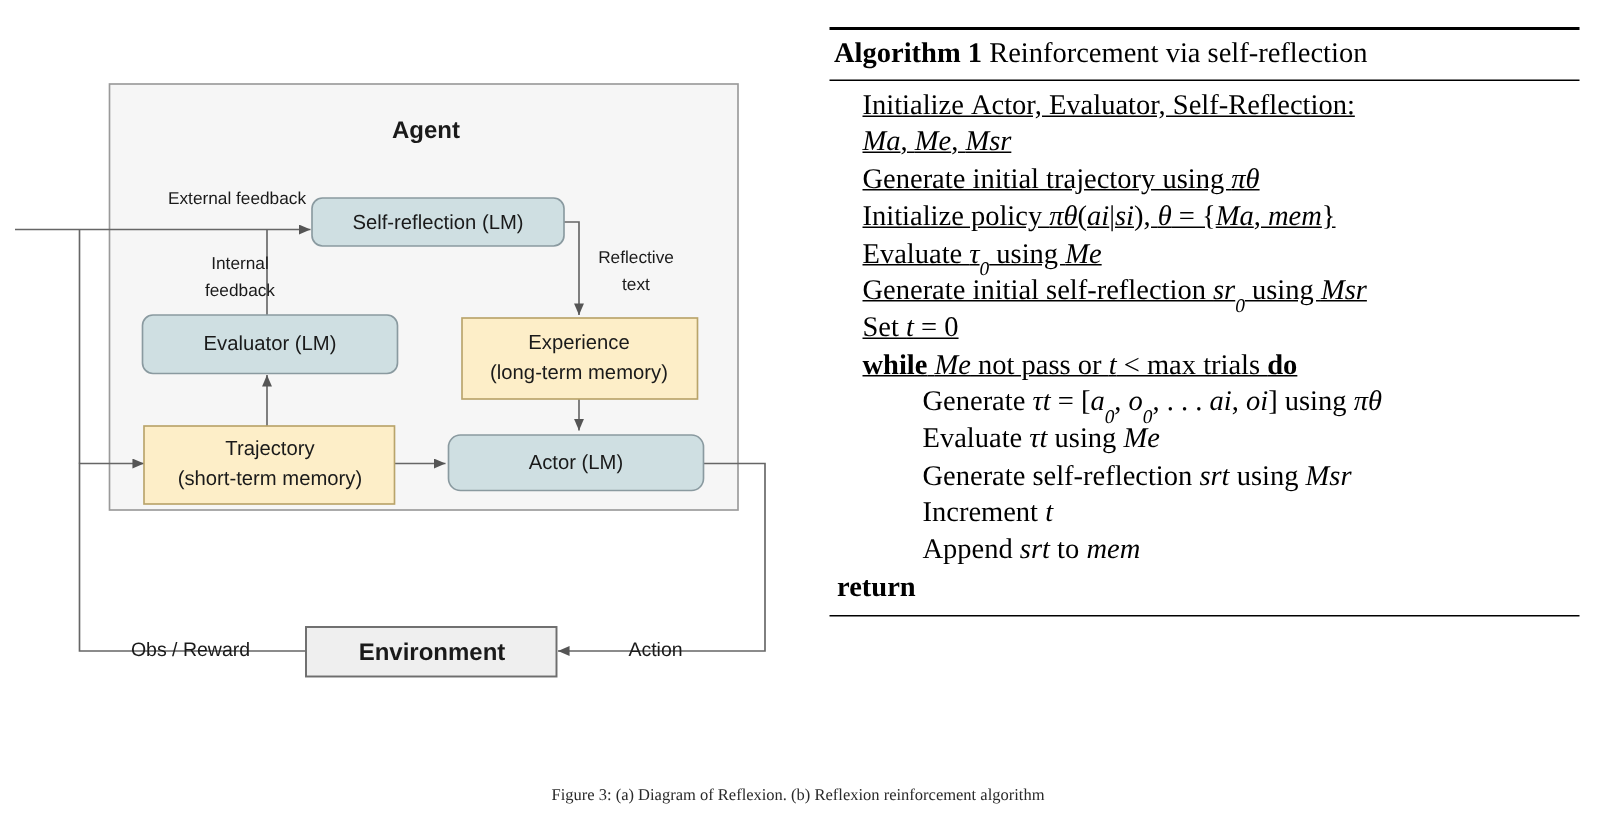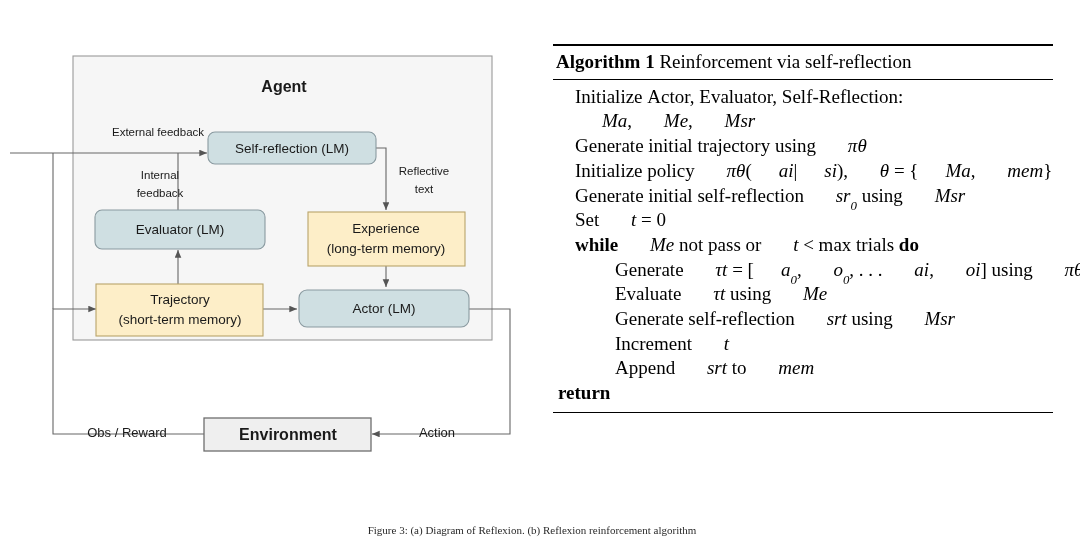--- a/index.html
+++ b/index.html
@@ -25,43 +25,43 @@
   .node-text.bold{ font-weight:bold; font-size:16px; }
   .edge-label{
     font-family:"Liberation Sans", sans-serif;
     font-size:11.5px; fill:#1a1a1a; text-anchor:middle;
     dominant-baseline:middle;
   }
   .edge-label.lg{ font-size:13px; }
 
   
   #algorithm-panel{
-    position:absolute; left:553px; top:44px; width:500px;
+    position:absolute; left:553px; top:18px; width:500px;
   }
   .rule-thick{ border-top:2.2px solid #000; height:0; }
   .rule-thin{ border-top:1.1px solid #000; height:0; }
   .alg-title{
     font-family:"Liberation Serif", serif;
     font-size:19px; color:#000;
     padding:4px 0 5px 3px; line-height:1.25;
     white-space:nowrap;
   }
   .alg-title b{ font-weight:bold; }
   .alg-body{ padding:5px 0 6px 0; }
   .alg-line{
     font-family:"Liberation Serif", serif;
     font-size:19px; color:#000;
     line-height:1.30; white-space:nowrap;
     padding-left:22px;
   }
-  .alg-line.ind1{ padding-left:22px; }
+  .alg-line.ind1{ padding-left:22px;text-decoration:underline; }
   .alg-line.ind2{ padding-left:62px; }
   .alg-line.ind-none{ padding-left:5px; }
   .kw{ font-weight:bold; }
-  .mi{ font-style:italic; font-family:"Liberation Serif", serif;margin-left:27px; }
+  .mi{ font-style:italic; font-family:"Liberation Serif", serif; }
   sub{ font-size:0.68em; font-style:italic; line-height:0; position:relative; top:0.28em; }
 
   
   #caption{
     position:absolute; left:0; top:524px; width:1064px;
     text-align:center;
     font-family:"Liberation Serif", serif;
     font-size:11px; color:#2a2a2a;
   }
 </style>
@@ -148,20 +148,21 @@
   <div class="rule-thick"></div>
   <div class="alg-title">
     <b>Algorithm 1</b><span>&nbsp;</span><span>Reinforcement via self-reflection</span>
   </div>
   <div class="rule-thin"></div>
   <div class="alg-body" id="alg-body">
       <div class="alg-line ind1">Initialize&nbsp;Actor,&nbsp;Evaluator,&nbsp;Self-Reflection:</div>
       <div class="alg-line ind1"><span class="mi">Ma</span>,&nbsp;<span class="mi">Me</span>,&nbsp;<span class="mi">Msr</span></div>
       <div class="alg-line ind1">Generate&nbsp;initial&nbsp;trajectory&nbsp;using&nbsp;<span class="mi">πθ</span></div>
       <div class="alg-line ind1">Initialize&nbsp;policy&nbsp;<span class="mi">πθ</span>(<span class="mi">ai</span>|<span class="mi">si</span>),&nbsp;<span class="mi">θ</span>&nbsp;=&nbsp;{<span class="mi">Ma</span>,&nbsp;<span class="mi">mem</span>}</div>
+      <div class="alg-line ind1">Evaluate&nbsp;<span class="mi">τ</span><sub>0</sub>&nbsp;using&nbsp;<span class="mi">Me</span></div>
       <div class="alg-line ind1">Generate&nbsp;initial&nbsp;self-reflection&nbsp;<span class="mi">sr</span><sub>0</sub>&nbsp;using&nbsp;<span class="mi">Msr</span></div>
       <div class="alg-line ind1">Set&nbsp;<span class="mi">t</span>&nbsp;=&nbsp;0</div>
       <div class="alg-line ind1"><span class="kw">while</span>&nbsp;<span class="mi">Me</span>&nbsp;not&nbsp;pass&nbsp;or&nbsp;<span class="mi">t</span>&nbsp;&lt;&nbsp;max&nbsp;trials&nbsp;<span class="kw">do</span></div>
       <div class="alg-line ind2">Generate&nbsp;<span class="mi">τt</span>&nbsp;=&nbsp;[<span class="mi">a</span><sub>0</sub>,&nbsp;<span class="mi">o</span><sub>0</sub>,&nbsp;.&nbsp;.&nbsp;.&nbsp;<span class="mi">ai</span>,&nbsp;<span class="mi">oi</span>]&nbsp;using&nbsp;<span class="mi">πθ</span></div>
       <div class="alg-line ind2">Evaluate&nbsp;<span class="mi">τt</span>&nbsp;using&nbsp;<span class="mi">Me</span></div>
       <div class="alg-line ind2">Generate&nbsp;self-reflection&nbsp;<span class="mi">srt</span>&nbsp;using&nbsp;<span class="mi">Msr</span></div>
       <div class="alg-line ind2">Increment&nbsp;<span class="mi">t</span></div>
       <div class="alg-line ind2">Append&nbsp;<span class="mi">srt</span>&nbsp;to&nbsp;<span class="mi">mem</span></div>
       <div class="alg-line ind-none"><span class="kw">return</span></div>
     </div>

